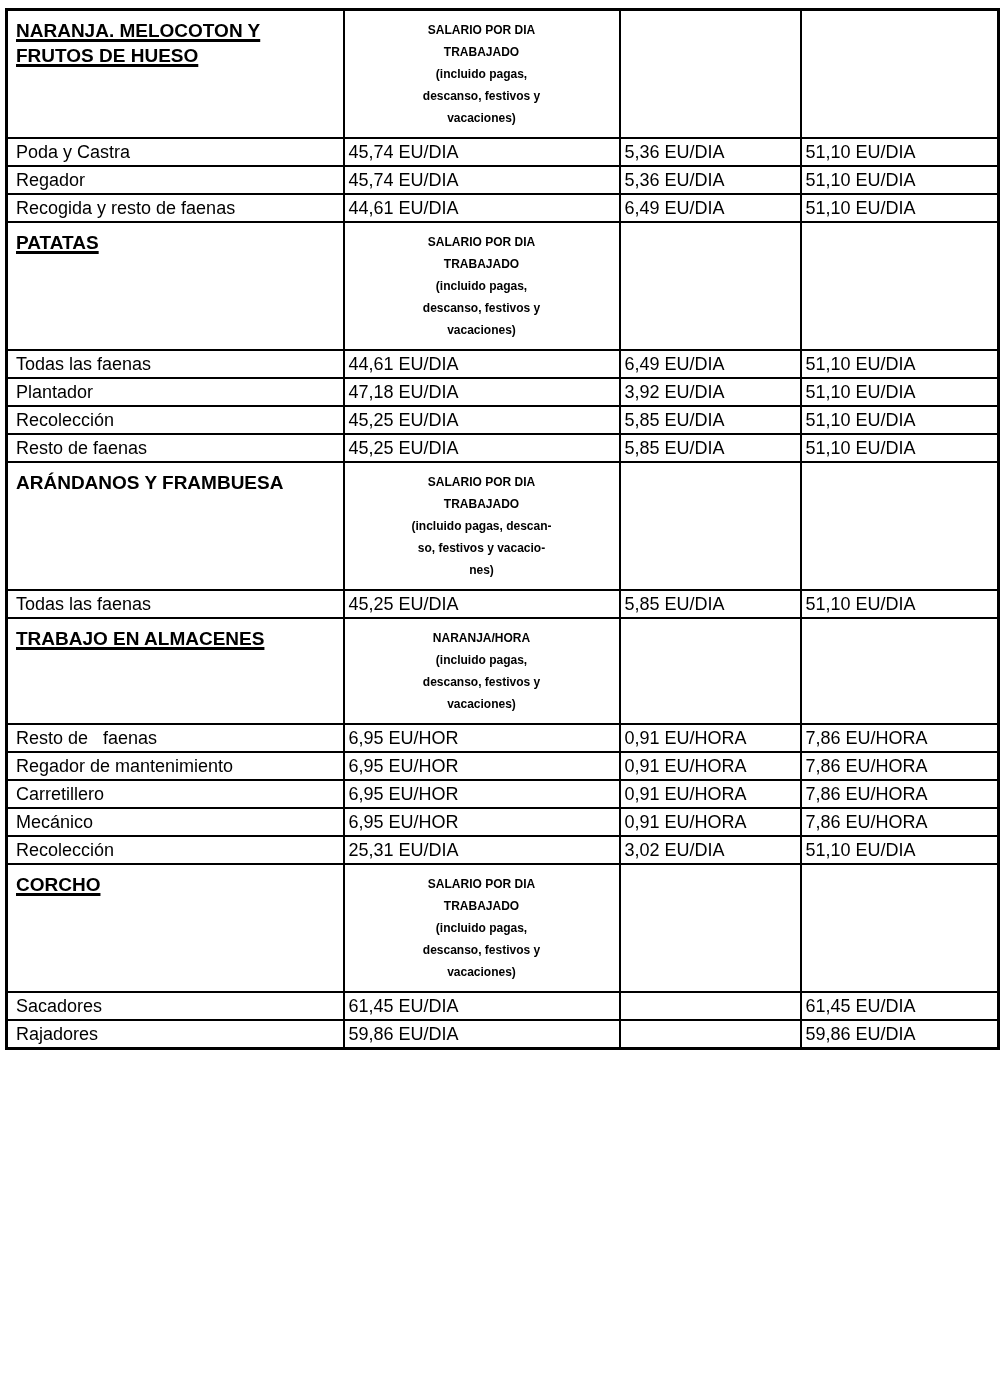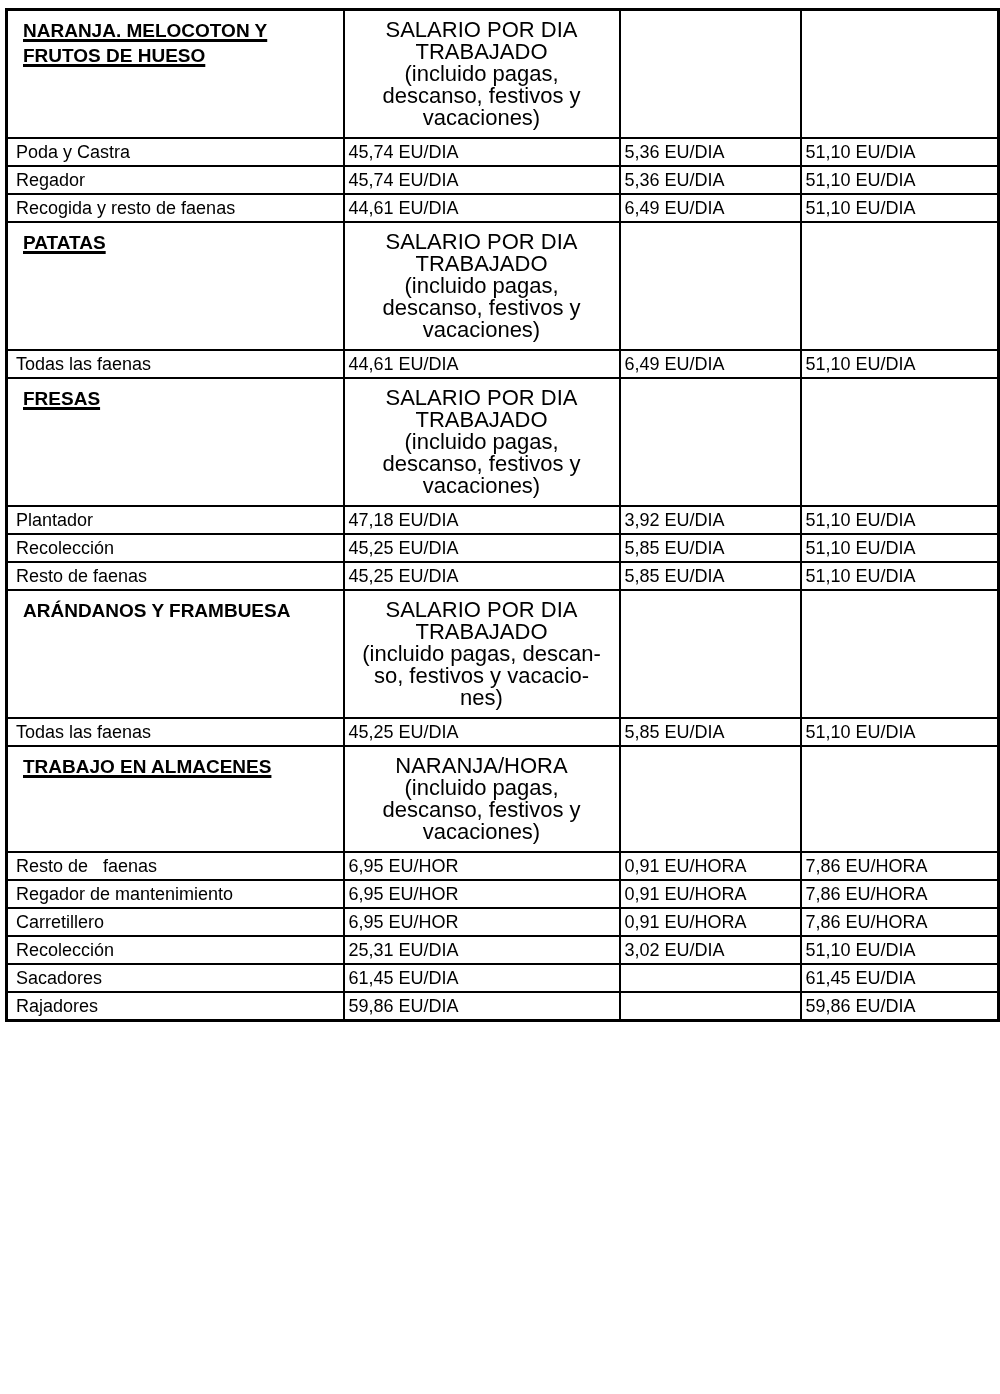--- a/index.html
+++ b/index.html
@@ -35,31 +35,30 @@
     padding: 7px 8px 7px 8px;
     font-weight: bold;
     font-size: 19px;
     line-height: 25px;
     text-align: left;
   }
   .title-line {
     display: block;
     width: max-content;
     max-width: 100%;
-    margin-left: 7px;
   }
   .title-line.underlined {
     text-decoration: underline;
     text-decoration-thickness: 3px;
     text-underline-offset: 2px;
   }
   td.hdr-cell {
     padding: 8px 6px;
-    font-weight: normal;
-    font-size: 22px;
+    font-weight: bold;
+    font-size: 12px;
     line-height: 22px;
     text-align: center;
   }
   
   tr.data-row td {
     height: 26px;
     font-size: 18px;
     vertical-align: middle;
   }
   td.label-cell {
@@ -130,34 +129,20 @@
           </td>
           <td class="hdr-cell"></td>
           <td class="hdr-cell"></td>
         </tr>
         <tr class="data-row">
           <td class="label-cell">Todas las faenas</td>
           <td class="num-cell">44,61 EU/DIA</td>
           <td class="num-cell">6,49 EU/DIA</td>
           <td class="num-cell">51,10 EU/DIA</td>
         </tr>
-        <tr class="section-header-row">
-          <td class="title-cell">
-            <span class="title-line underlined">FRESAS</span>
-          </td>
-          <td class="hdr-cell">
-            <div>SALARIO POR DIA</div>
-            <div>TRABAJADO</div>
-            <div>(incluido pagas,</div>
-            <div>descanso, festivos y</div>
-            <div>vacaciones)</div>
-          </td>
-          <td class="hdr-cell"></td>
-          <td class="hdr-cell"></td>
-        </tr>
         <tr class="data-row">
           <td class="label-cell">Plantador</td>
           <td class="num-cell">47,18 EU/DIA</td>
           <td class="num-cell">3,92 EU/DIA</td>
           <td class="num-cell">51,10 EU/DIA</td>
         </tr>
         <tr class="data-row">
           <td class="label-cell">Recolección</td>
           <td class="num-cell">45,25 EU/DIA</td>
           <td class="num-cell">5,85 EU/DIA</td>
@@ -214,24 +199,44 @@
           <td class="num-cell">0,91 EU/HORA</td>
           <td class="num-cell">7,86 EU/HORA</td>
         </tr>
         <tr class="data-row">
           <td class="label-cell">Carretillero</td>
           <td class="num-cell">6,95 EU/HOR</td>
           <td class="num-cell">0,91 EU/HORA</td>
           <td class="num-cell">7,86 EU/HORA</td>
         </tr>
         <tr class="data-row">
+          <td class="label-cell">Mecánico</td>
+          <td class="num-cell">6,95 EU/HOR</td>
+          <td class="num-cell">0,91 EU/HORA</td>
+          <td class="num-cell">7,86 EU/HORA</td>
+        </tr>
+        <tr class="data-row">
           <td class="label-cell">Recolección</td>
           <td class="num-cell">25,31 EU/DIA</td>
           <td class="num-cell">3,02 EU/DIA</td>
           <td class="num-cell">51,10 EU/DIA</td>
+        </tr>
+        <tr class="section-header-row">
+          <td class="title-cell">
+            <span class="title-line underlined">CORCHO</span>
+          </td>
+          <td class="hdr-cell">
+            <div>SALARIO POR DIA</div>
+            <div>TRABAJADO</div>
+            <div>(incluido pagas,</div>
+            <div>descanso, festivos y</div>
+            <div>vacaciones)</div>
+          </td>
+          <td class="hdr-cell"></td>
+          <td class="hdr-cell"></td>
         </tr>
         <tr class="data-row">
           <td class="label-cell">Sacadores</td>
           <td class="num-cell">61,45 EU/DIA</td>
           <td class="num-cell"></td>
           <td class="num-cell">61,45 EU/DIA</td>
         </tr>
         <tr class="data-row">
           <td class="label-cell">Rajadores</td>
           <td class="num-cell">59,86 EU/DIA</td>

